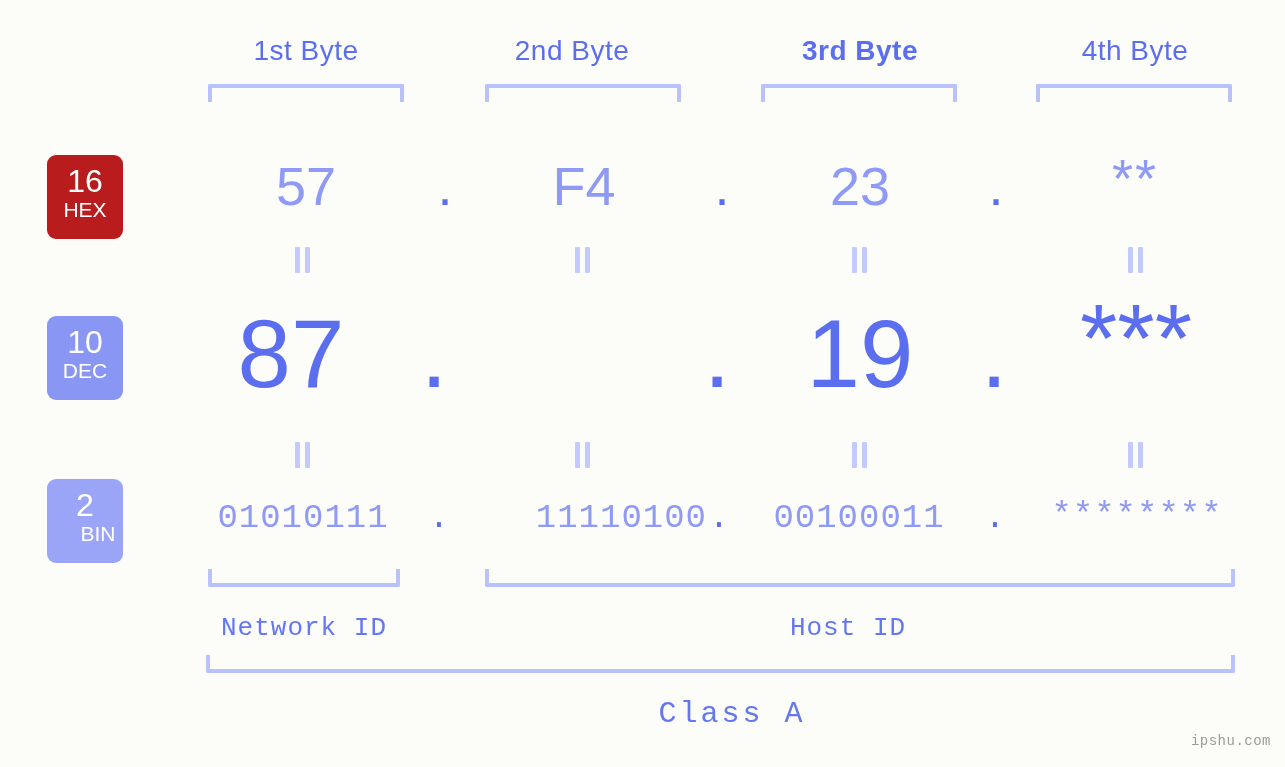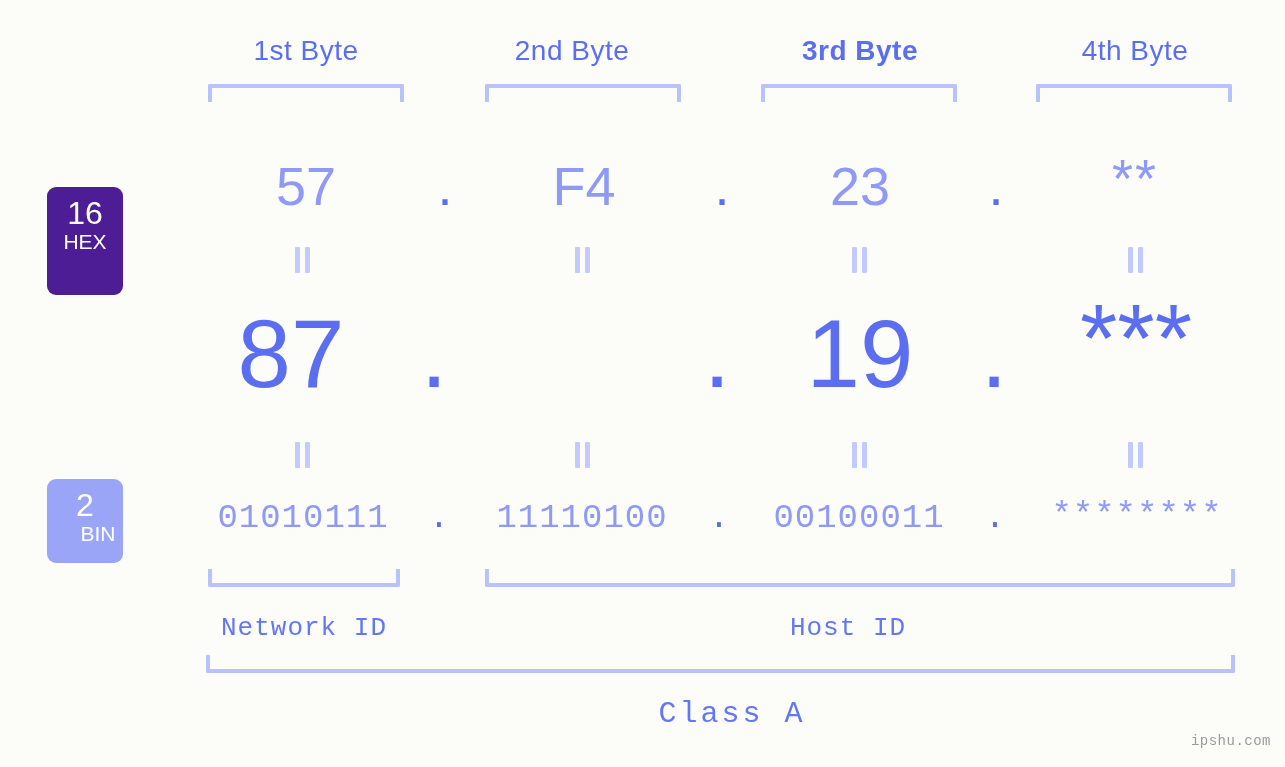--- a/index.html
+++ b/index.html
@@ -67,21 +67,21 @@
     overflow: hidden;
   }
   .badge .num {
     display: block;
     font-weight: 400;
   }
   .badge .nm {
     display: block;
     font-weight: 400;
   }
-  #badge-hex { top: 155px; height: 108px; background: #4c1d95; margin-top: 32px; }
+  #badge-hex { top: 155px; height: 84px; background: #b91c1c; }
   #badge-hex .num { font-size: 32px; line-height: 34px; padding-top: 9px; }
   #badge-hex .nm  { font-size: 21px; line-height: 24px; }
 
   #badge-dec { top: 316px; height: 84px; background: #8a96f3; }
   #badge-dec .num { font-size: 32px; line-height: 34px; padding-top: 9px; }
   #badge-dec .nm  { font-size: 21px; line-height: 24px; }
 
   #badge-bin { top: 479px; height: 84px; background: #9aa5f8; }
   #badge-bin .num { font-size: 32px; line-height: 34px; padding-top: 9px; }
   #badge-bin .nm  { font-size: 21px; line-height: 24px; margin-left: 26px; }
@@ -240,20 +240,24 @@
   <div class="byte-head" style="left:1035px;width:200px;">4th Byte</div>
 
   <div class="bracket-top" style="left:208px;width:196px;"></div>
   <div class="bracket-top" style="left:485px;width:196px;"></div>
   <div class="bracket-top" style="left:761px;width:196px;"></div>
   <div class="bracket-top" style="left:1036px;width:196px;"></div>
 
   <div class="badge" id="badge-hex">
     <span class="num">16</span>
     <span class="nm">HEX</span>
+  </div>
+  <div class="badge" id="badge-dec">
+    <span class="num">10</span>
+    <span class="nm">DEC</span>
   </div>
   <div class="badge" id="badge-bin">
     <span class="num">2</span>
     <span class="nm">BIN</span>
   </div>
 
   <div class="cell hex-val" style="left:206px;width:200px;">57</div>
   <div class="cell hex-dot" style="left:406px;width:78px;">.</div>
   <div class="cell hex-val" style="left:484px;width:200px;">F4</div>
   <div class="cell hex-dot" style="left:683px;width:78px;">.</div>
@@ -297,21 +301,21 @@
       <i class="a"></i>
       <i class="b"></i>
     </div>
   <div class="eqbar" style="left:1127px;top:442px;">
       <i class="a"></i>
       <i class="b"></i>
     </div>
 
   <div class="cell bin-val" style="left:198px;width:210px;">01010111</div>
   <div class="cell bin-dot" style="left:404px;width:70px;">.</div>
-  <div class="cell bin-val" style="left:477px;width:210px;">11110100</div>
+  <div class="cell bin-val" style="left:497px;width:210px;text-align:right;">11110100</div>
   <div class="cell bin-dot" style="left:684px;width:70px;">.</div>
   <div class="cell bin-val" style="left:754px;width:210px;">00100011</div>
   <div class="cell bin-dot" style="left:960px;width:70px;">.</div>
   <div class="cell bin-star" style="left:1032px;width:210px;">********</div>
 
   <div class="bracket-bottom" style="left:208px;top:569px;width:192px;"></div>
   <div class="bracket-bottom" style="left:485px;top:569px;width:750px;"></div>
 
   <div class="idlabel" style="left:204px;width:200px;">Network ID</div>
   <div class="idlabel" style="left:748px;width:200px;">Host ID</div>

